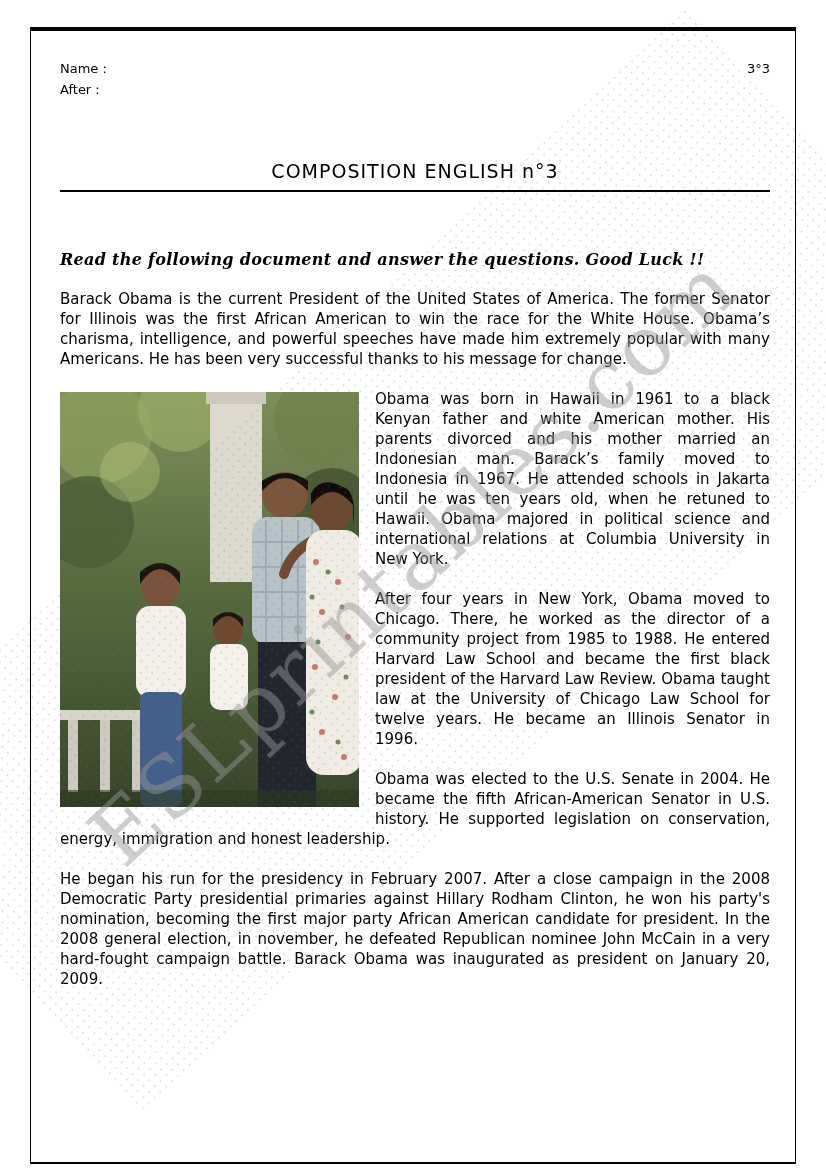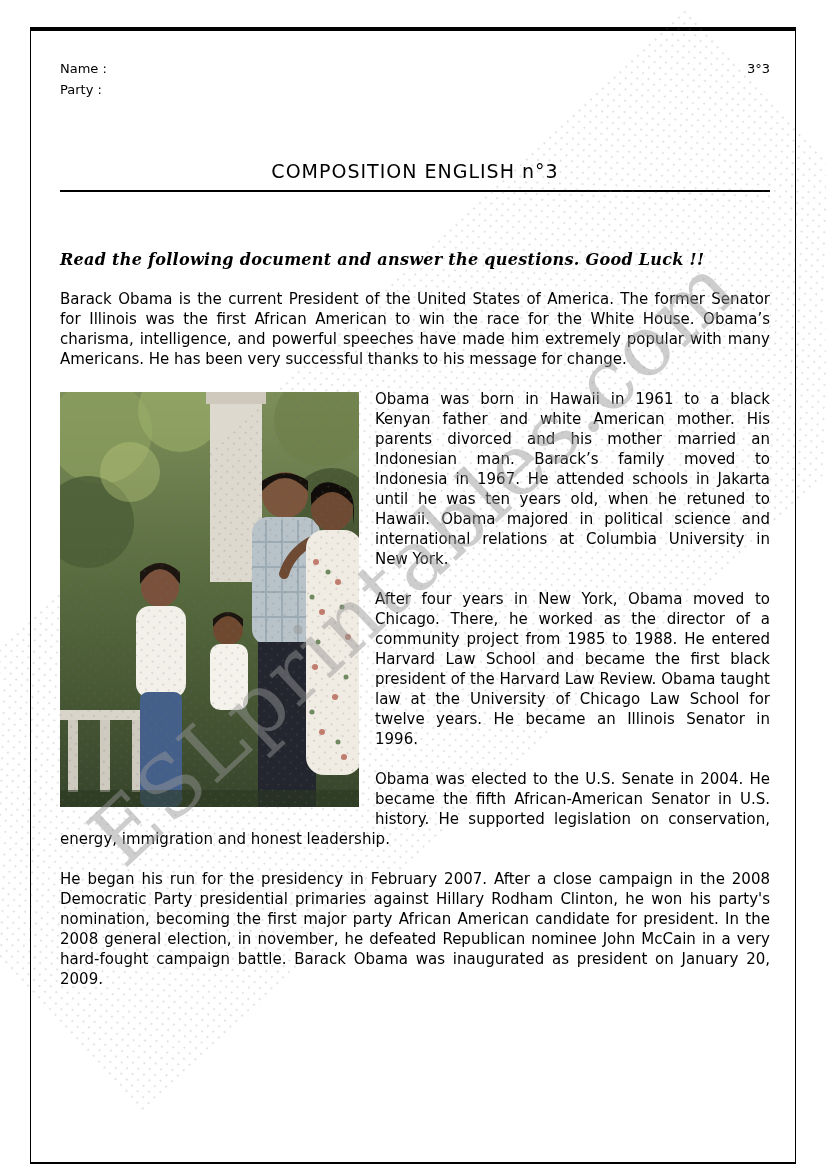--- a/index.html
+++ b/index.html
@@ -100,21 +100,21 @@
 
   <div class="wm-band"></div>
   <div class="wm-text">ESLprintables.com</div>
   <div class="page-border"></div>
 
   <div class="content">
 
     <div class="header-row">
       <div class="header-left">
         <div>Name :</div>
-        <div>Party :</div>
+        <div>After :</div>
       </div>
       <div class="class-number">3°3</div>
     </div>
 
     <div class="title-block">
       <div class="title">COMPOSITION ENGLISH n°3</div>
       <div class="title-rule"></div>
     </div>
 
     <p class="instruction">Read the following document and answer the questions. Good Luck !!</p>

